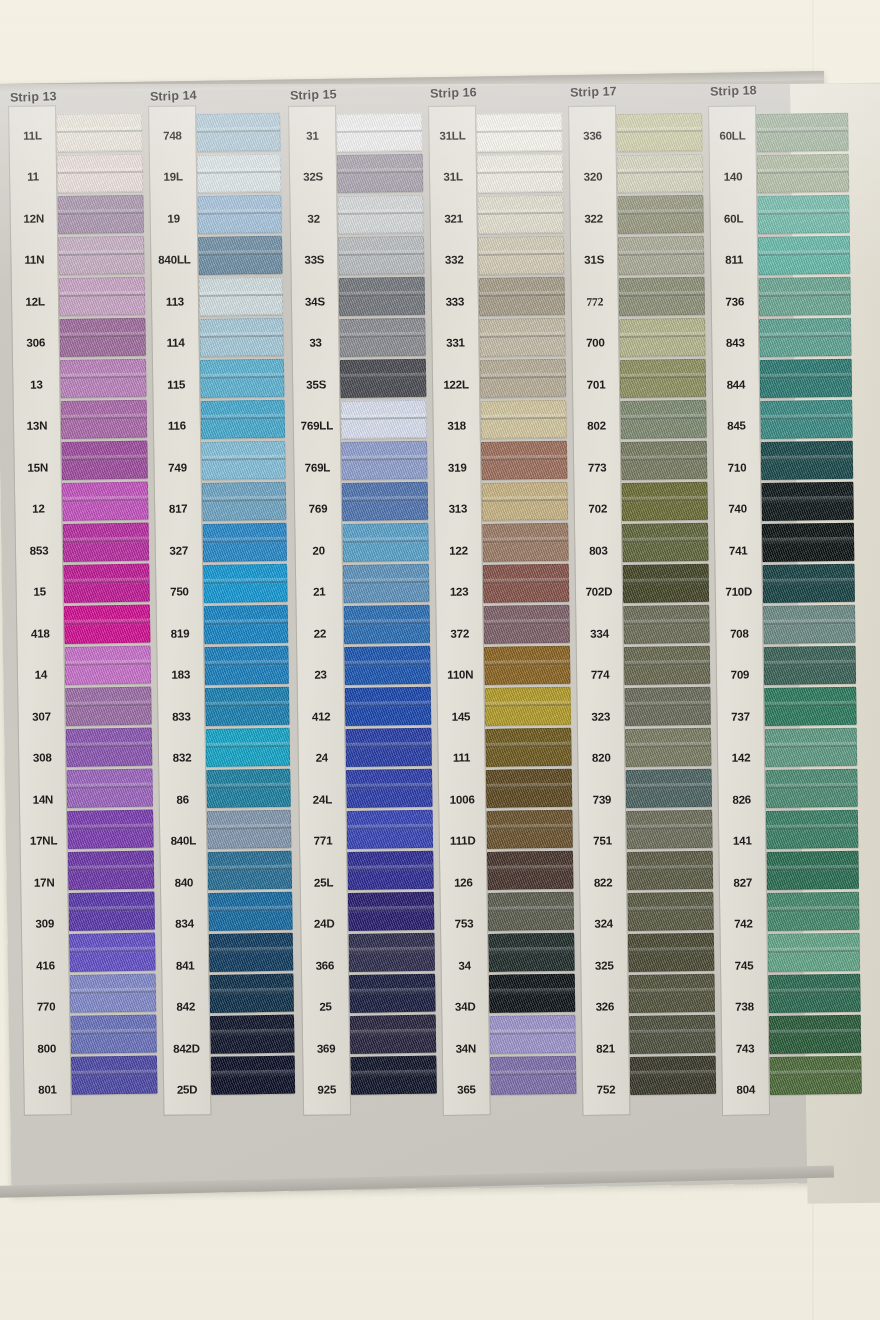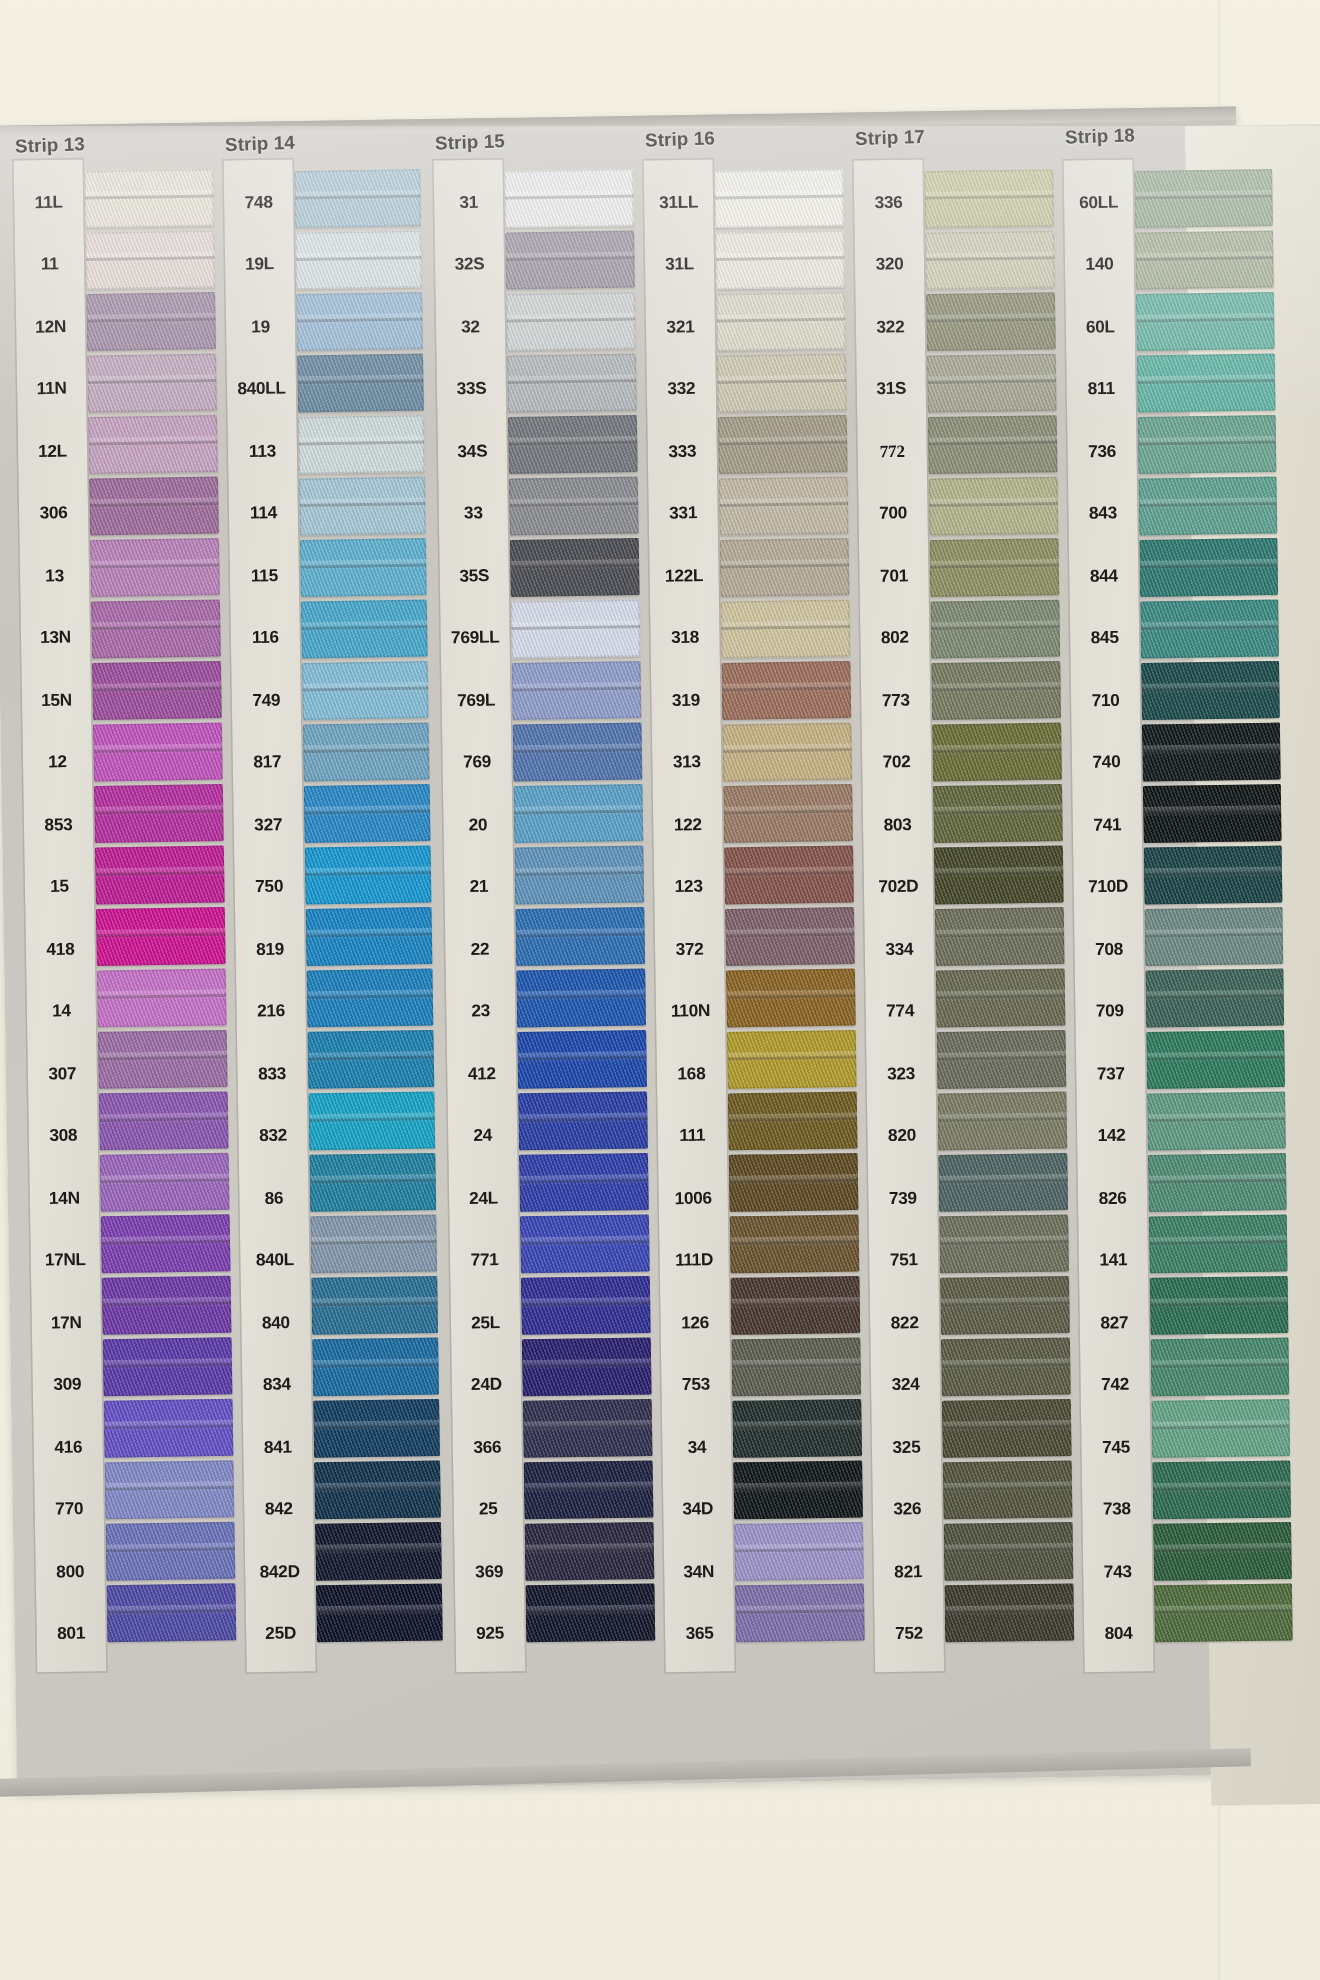--- a/index.html
+++ b/index.html
@@ -283,21 +283,21 @@
           <div class="code" style="height: 41.5px; margin-top: 0px;">840LL</div>
           <div class="code" style="height: 41.5px; margin-top: 0px;">113</div>
           <div class="code" style="height: 41.5px; margin-top: 0px;">114</div>
           <div class="code" style="height: 41.5px; margin-top: 0px;">115</div>
           <div class="code" style="height: 41.5px; margin-top: 0px;">116</div>
           <div class="code" style="height: 41.5px; margin-top: 0px;">749</div>
           <div class="code" style="height: 41.5px; margin-top: 0px;">817</div>
           <div class="code" style="height: 41.5px; margin-top: 0px;">327</div>
           <div class="code" style="height: 41.5px; margin-top: 0px;">750</div>
           <div class="code" style="height: 41.5px; margin-top: 0px;">819</div>
-          <div class="code" style="height: 41.5px; margin-top: 0px;">216</div>
+          <div class="code" style="height: 41.5px; margin-top: 0px;">183</div>
           <div class="code" style="height: 41.5px; margin-top: 0px;">833</div>
           <div class="code" style="height: 41.5px; margin-top: 0px;">832</div>
           <div class="code" style="height: 41.5px; margin-top: 0px;">86</div>
           <div class="code" style="height: 41.5px; margin-top: 0px;">840L</div>
           <div class="code" style="height: 41.5px; margin-top: 0px;">840</div>
           <div class="code" style="height: 41.5px; margin-top: 0px;">834</div>
           <div class="code" style="height: 41.5px; margin-top: 0px;">841</div>
           <div class="code" style="height: 41.5px; margin-top: 0px;">842</div>
           <div class="code" style="height: 41.5px; margin-top: 0px;">842D</div>
           <div class="code" style="height: 41.5px; margin-top: 0px;">25D</div>
@@ -490,21 +490,21 @@
           <div class="code" style="height: 41.5px; margin-top: 0px;">333</div>
           <div class="code" style="height: 41.5px; margin-top: 0px;">331</div>
           <div class="code" style="height: 41.5px; margin-top: 0px;">122L</div>
           <div class="code" style="height: 41.5px; margin-top: 0px;">318</div>
           <div class="code" style="height: 41.5px; margin-top: 0px;">319</div>
           <div class="code" style="height: 41.5px; margin-top: 0px;">313</div>
           <div class="code" style="height: 41.5px; margin-top: 0px;">122</div>
           <div class="code" style="height: 41.5px; margin-top: 0px;">123</div>
           <div class="code" style="height: 41.5px; margin-top: 0px;">372</div>
           <div class="code" style="height: 41.5px; margin-top: 0px;">110N</div>
-          <div class="code" style="height: 41.5px; margin-top: 0px;">168</div>
+          <div class="code" style="height: 41.5px; margin-top: 0px;">145</div>
           <div class="code" style="height: 41.5px; margin-top: 0px;">111</div>
           <div class="code" style="height: 41.5px; margin-top: 0px;">1006</div>
           <div class="code" style="height: 41.5px; margin-top: 0px;">111D</div>
           <div class="code" style="height: 41.5px; margin-top: 0px;">126</div>
           <div class="code" style="height: 41.5px; margin-top: 0px;">753</div>
           <div class="code" style="height: 41.5px; margin-top: 0px;">34</div>
           <div class="code" style="height: 41.5px; margin-top: 0px;">34D</div>
           <div class="code" style="height: 41.5px; margin-top: 0px;">34N</div>
           <div class="code" style="height: 41.5px; margin-top: 0px;">365</div>
         </div>

